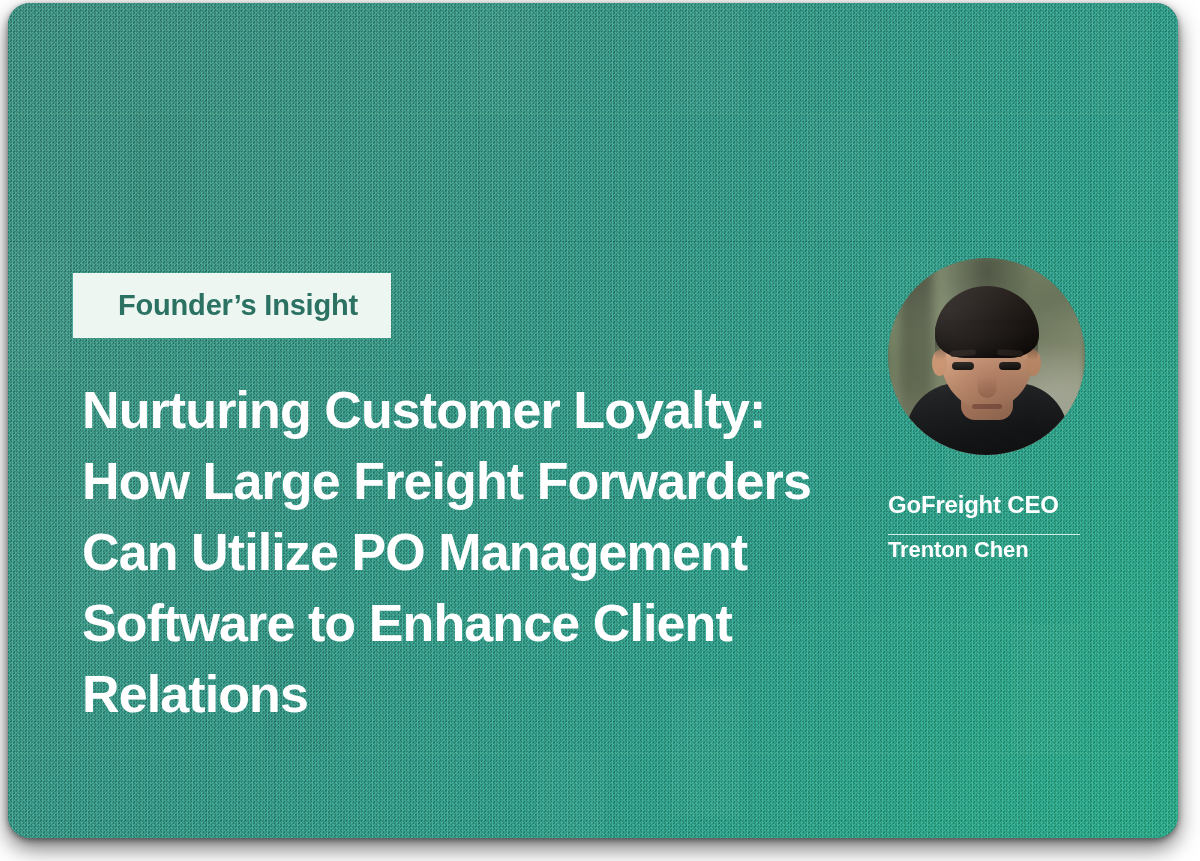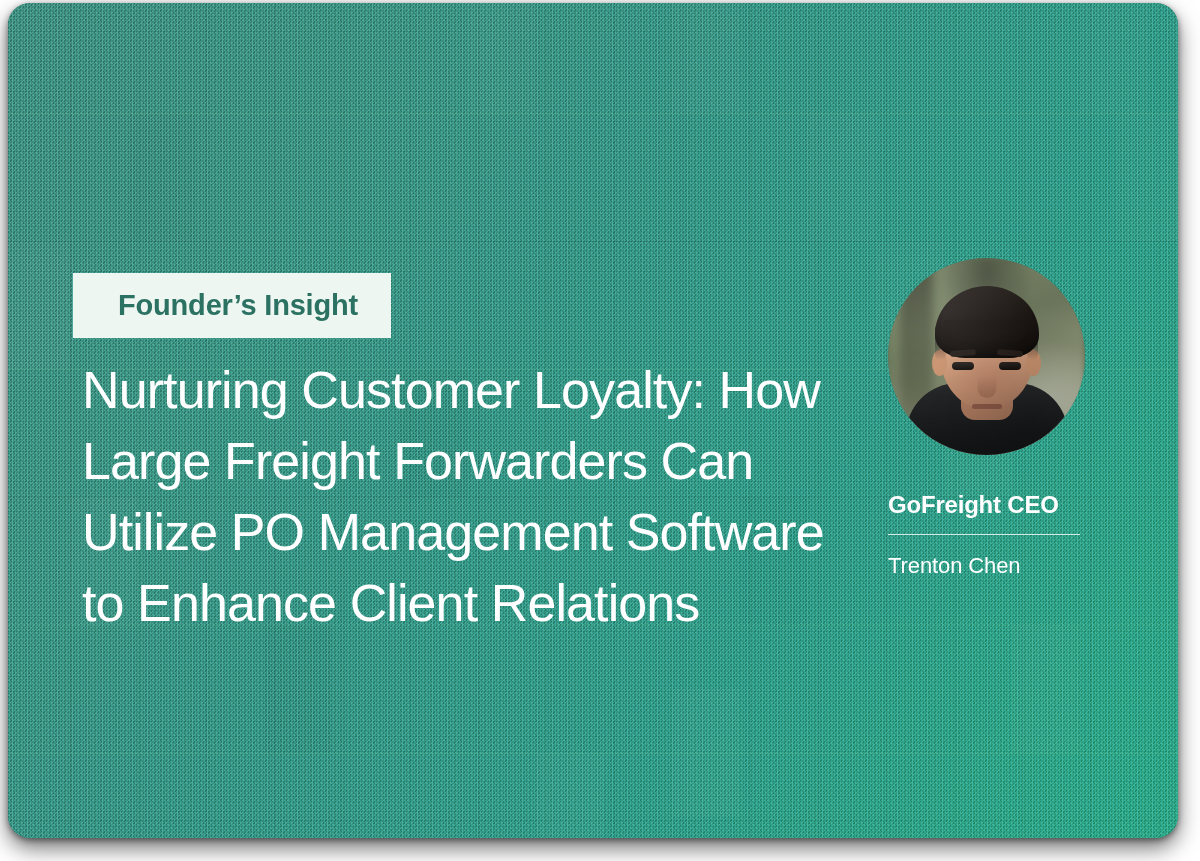--- a/index.html
+++ b/index.html
@@ -128,25 +128,25 @@
     font-weight: 700;
     letter-spacing: -0.2px;
     color: #2c7263;
     white-space: nowrap;
   }
 
   
   .headline {
     position: absolute;
     left: 74px;
-    top: 352px;
+    top: 372px;
     width: 760px;
     color: #ffffff;
     font-size: 52px;
-    font-weight: 400;
+    font-weight: 700;
     line-height: 71px;
     letter-spacing: -0.9px;
   }
 
   
   .author {
     position: absolute;
     left: 880px;
     top: 255px;
     width: 256px;
@@ -316,23 +316,23 @@
     letter-spacing: -0.2px;
     line-height: 1;
   }
   .author-divider {
     margin-top: 17px;
     width: 192px;
     height: 1px;
     background: rgba(255,255,255,0.78);
   }
   .author-name {
-    margin-top: 20px;
+    margin-top: 4px;
     font-size: 22px;
-    font-weight: 400;
+    font-weight: 700;
     color: #ffffff;
     letter-spacing: -0.1px;
     line-height: 1;
   }
 </style>
 </head>
 <body>
 
 <div id="stage">
 

